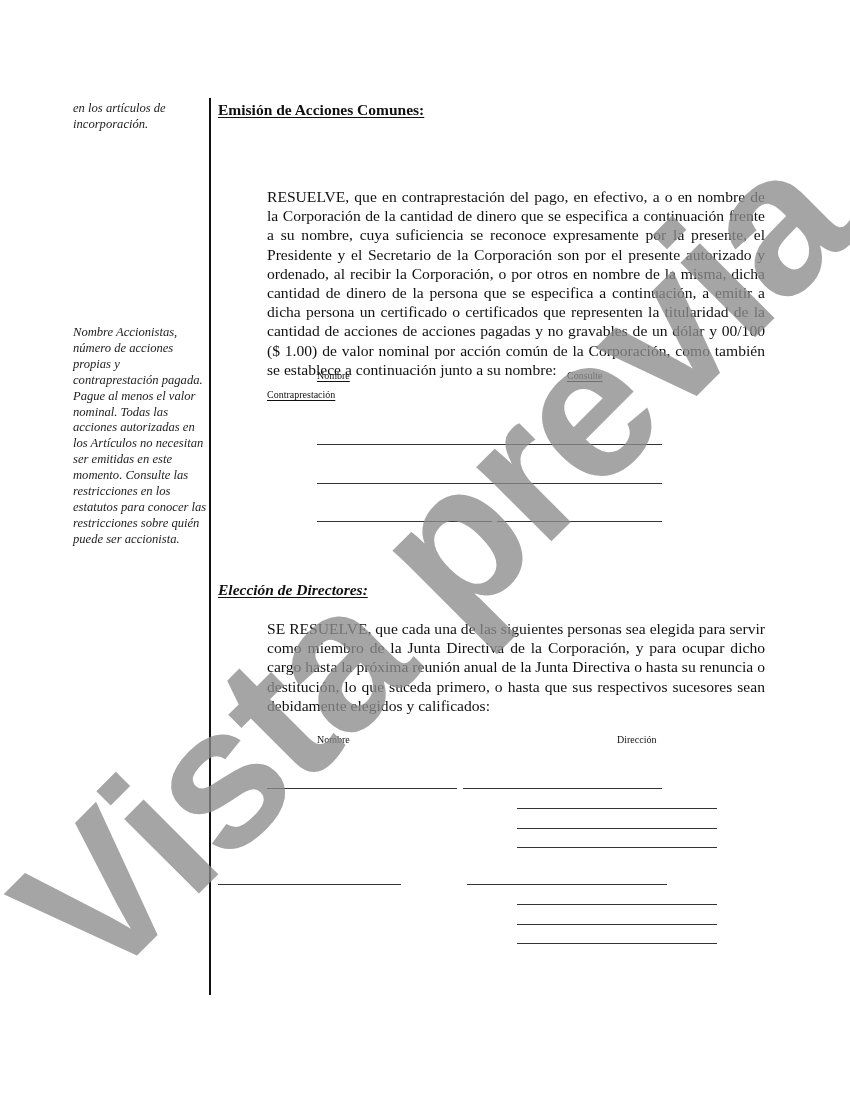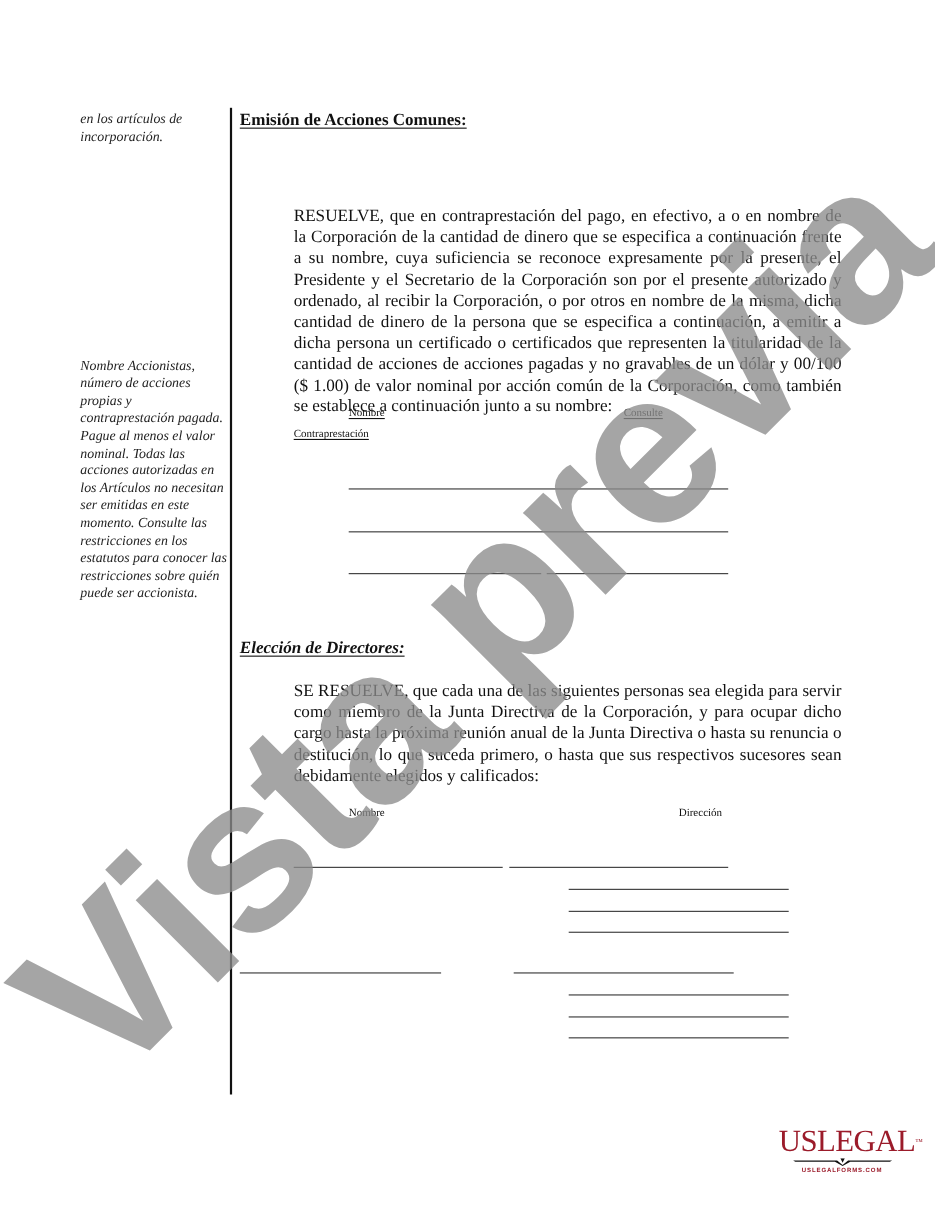--- a/index.html
+++ b/index.html
@@ -78,22 +78,14 @@
   <div class="line" style="left:517px; top:847px; width:200px;"></div>
 
   <div class="line" style="left:218px; top:884px; width:183px;"></div>
   <div class="line" style="left:467px; top:884px; width:200px;"></div>
   <div class="line" style="left:517px; top:904px; width:200px;"></div>
   <div class="line" style="left:517px; top:924px; width:200px;"></div>
   <div class="line" style="left:517px; top:943px; width:200px;"></div>
 
   <div class="watermark">Vista previa</div>
 
-  <div class="logo">
-    <div class="logo-main"><span>USLEGAL</span><span class="tm">™</span></div>
-    <svg class="logo-wings" width="90" height="7" viewBox="0 0 90 7">
-      <path d="M0 2 L40 2 L45 6 L50 2 L90 2 L88 3.2 L52 3.2 L45 7 L38 3.2 L2 3.2 Z" fill="#111"></path>
-      <path d="M43 0 L47 0 L45 4 Z" fill="#111"></path>
-    </svg>
-    <div class="logo-sub">USLEGALFORMS.COM</div>
-  </div>
 
 </div>
 
 </body></html>

